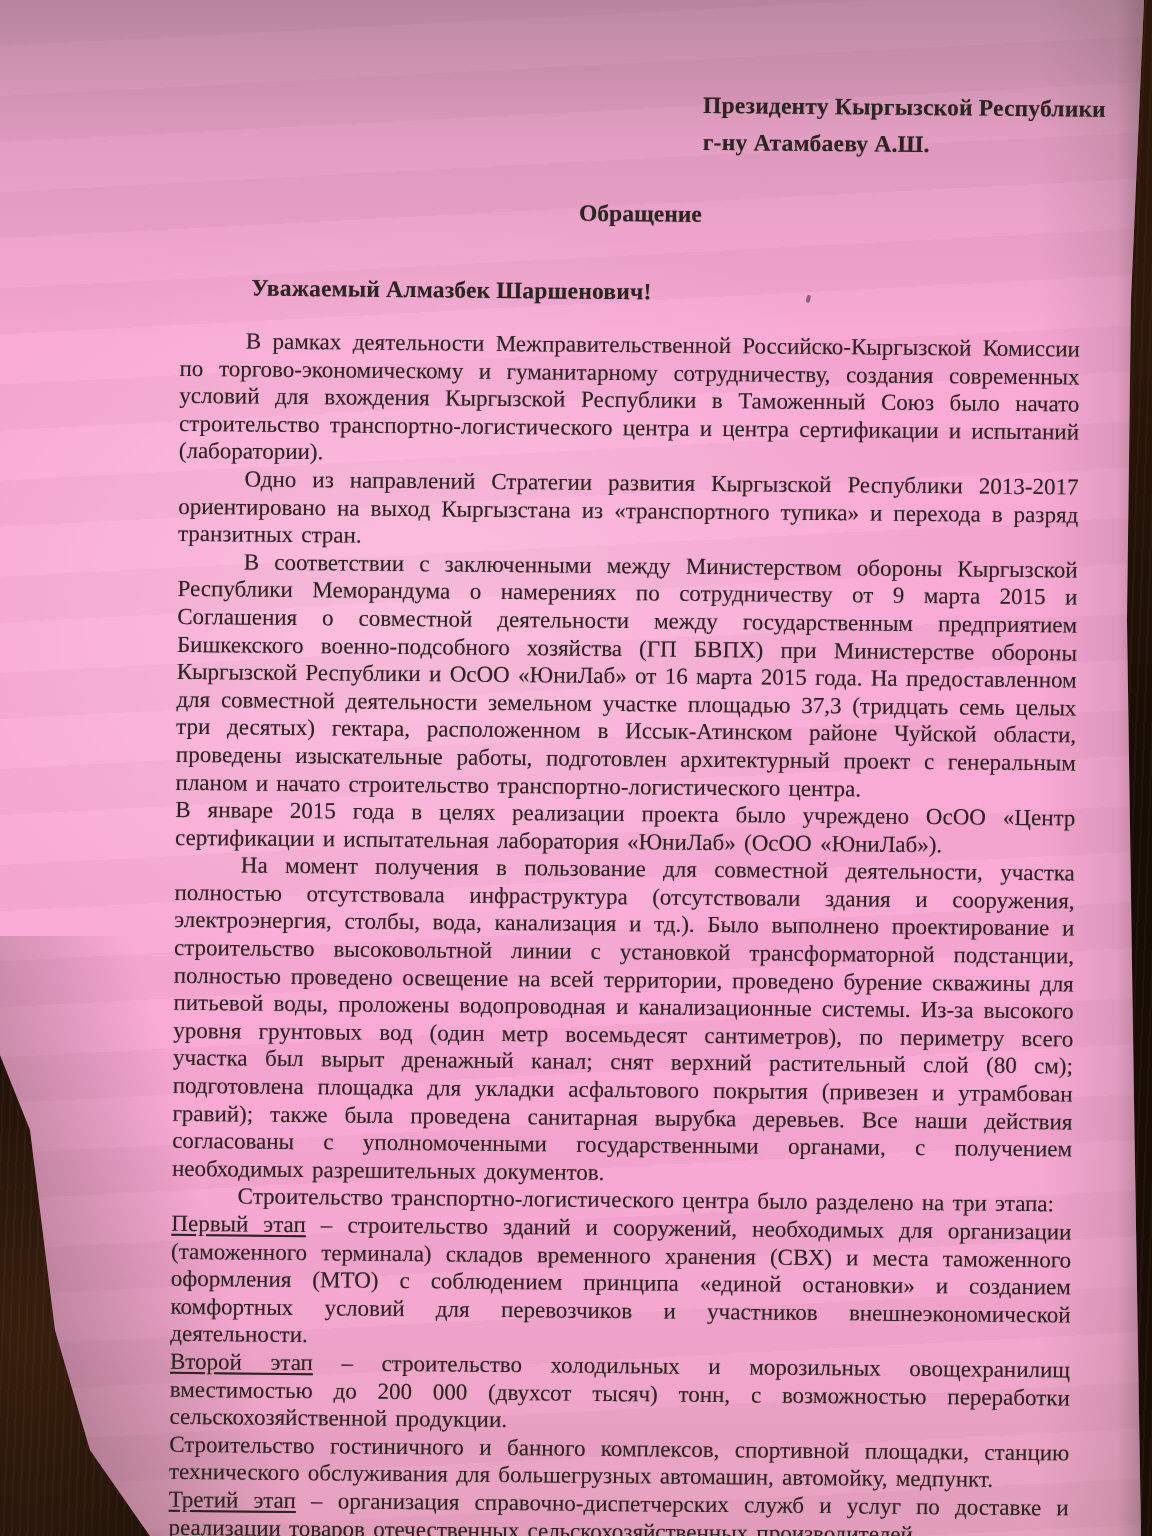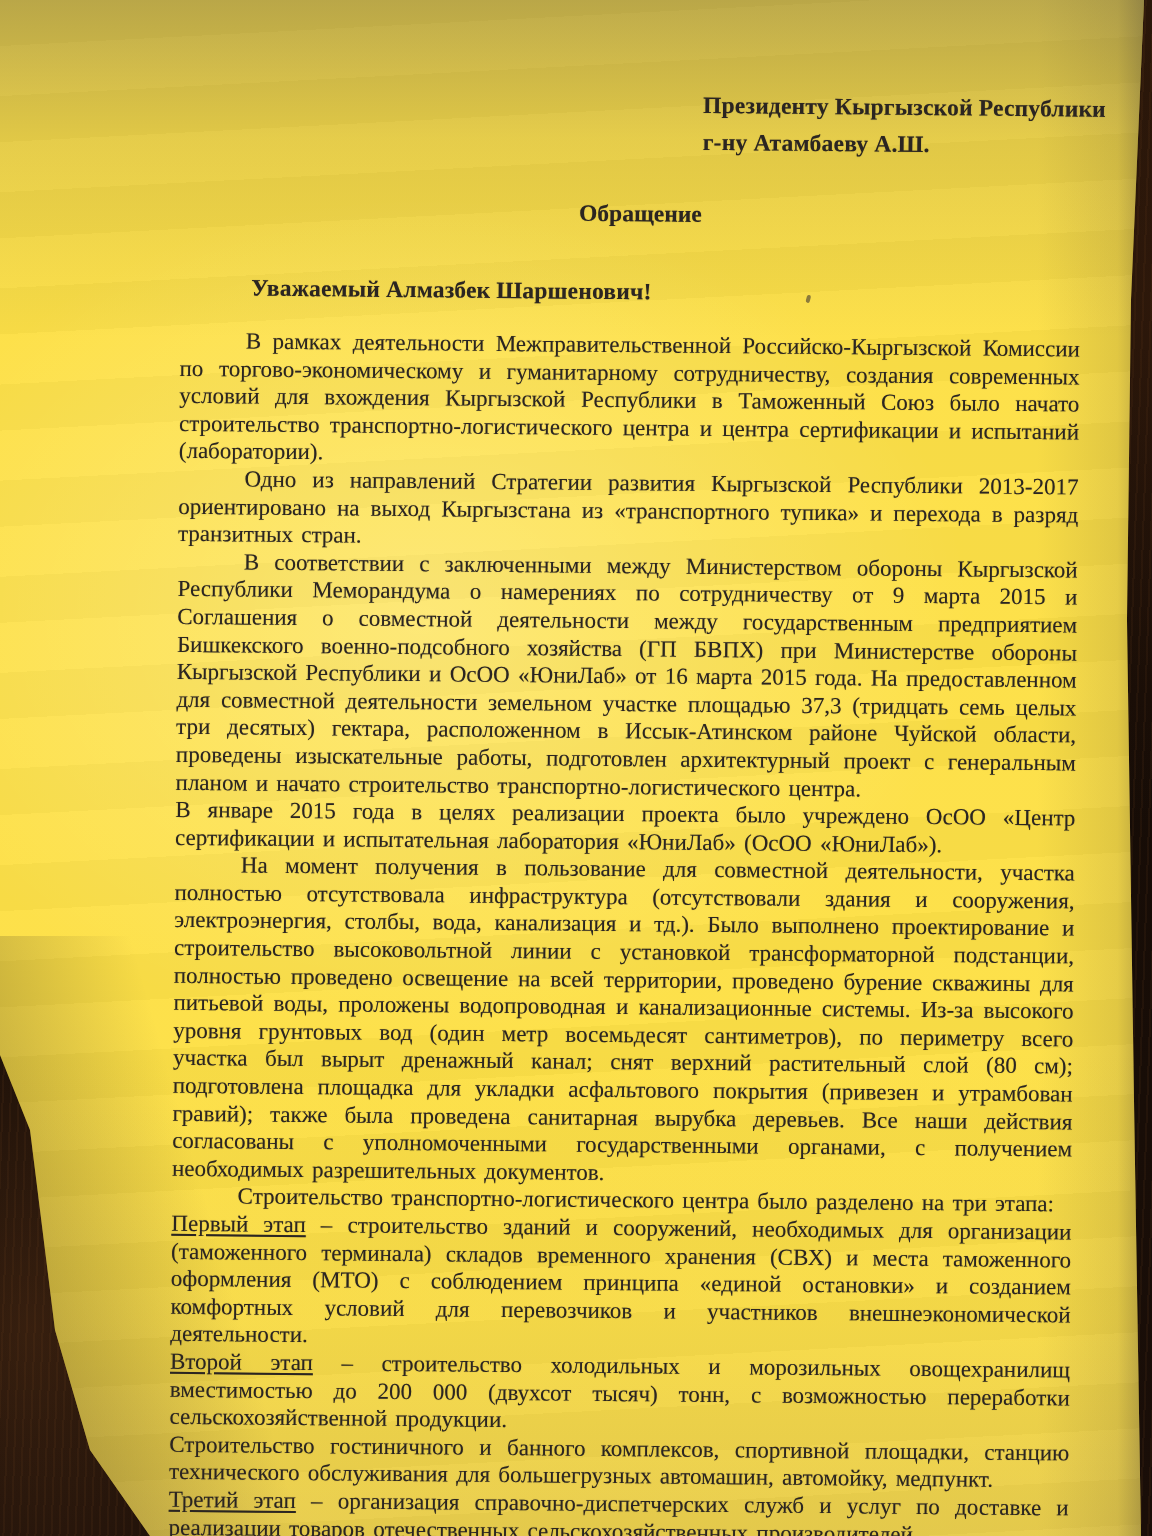--- a/index.html
+++ b/index.html
@@ -17,21 +17,21 @@
     background:
       radial-gradient(340px 560px at 30px 1330px, rgba(118, 68, 30, 0.32), rgba(0,0,0,0) 70%),
       radial-gradient(200px 700px at 1150px 300px, rgba(90, 45, 20, 0.25), rgba(0,0,0,0) 75%),
       repeating-linear-gradient(92deg, rgba(135, 82, 38, 0.10) 0 2px, rgba(0,0,0,0) 2px 8px),
       linear-gradient(180deg, #241408 0%, #160c06 45%, #1a0e08 100%);
   }
   
   .paper {
     position: absolute;
     inset: 0;
-    background: #fde047;
+    background: #f9a8d4;
     clip-path: polygon(
       0 0, 1144px 0,
       1131px 300px, 1127px 620px, 1134px 1100px, 1141px 1536px,
       150px 1536px, 90px 1450px, 55px 1330px, 30px 1130px, 0 1055px
     );
   }
   
   .overlay {
     position: absolute;
     inset: 0;

